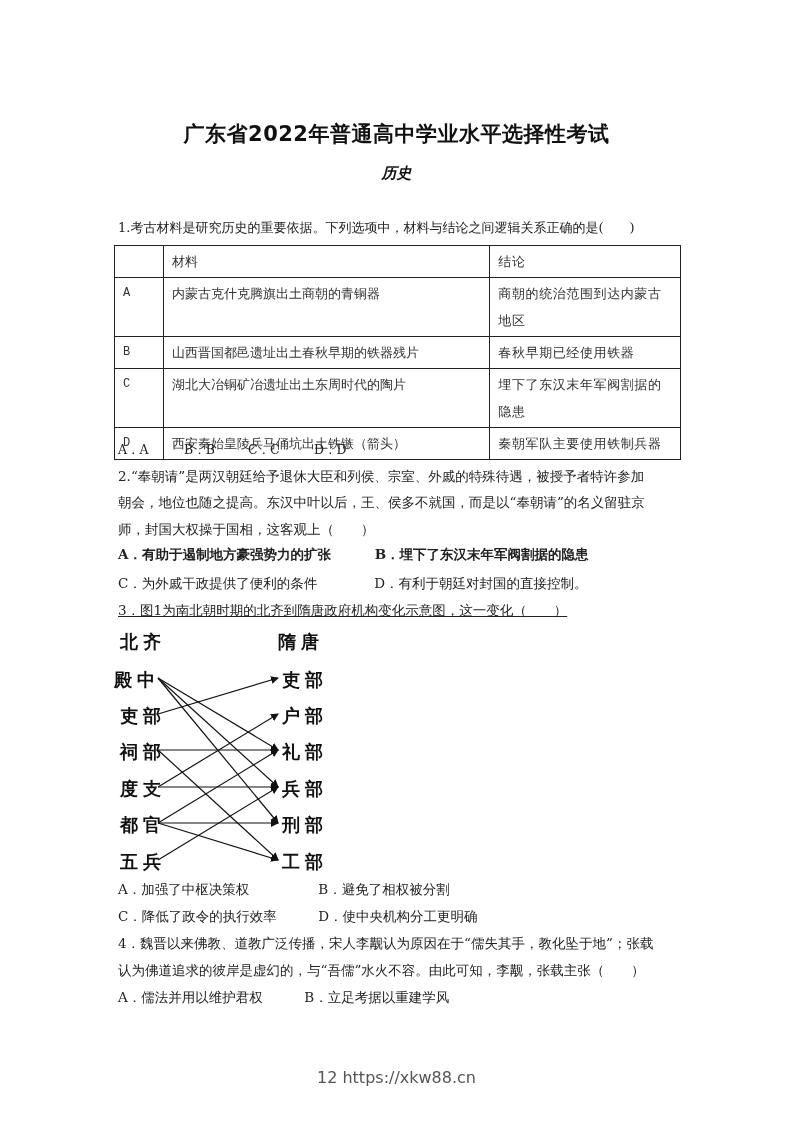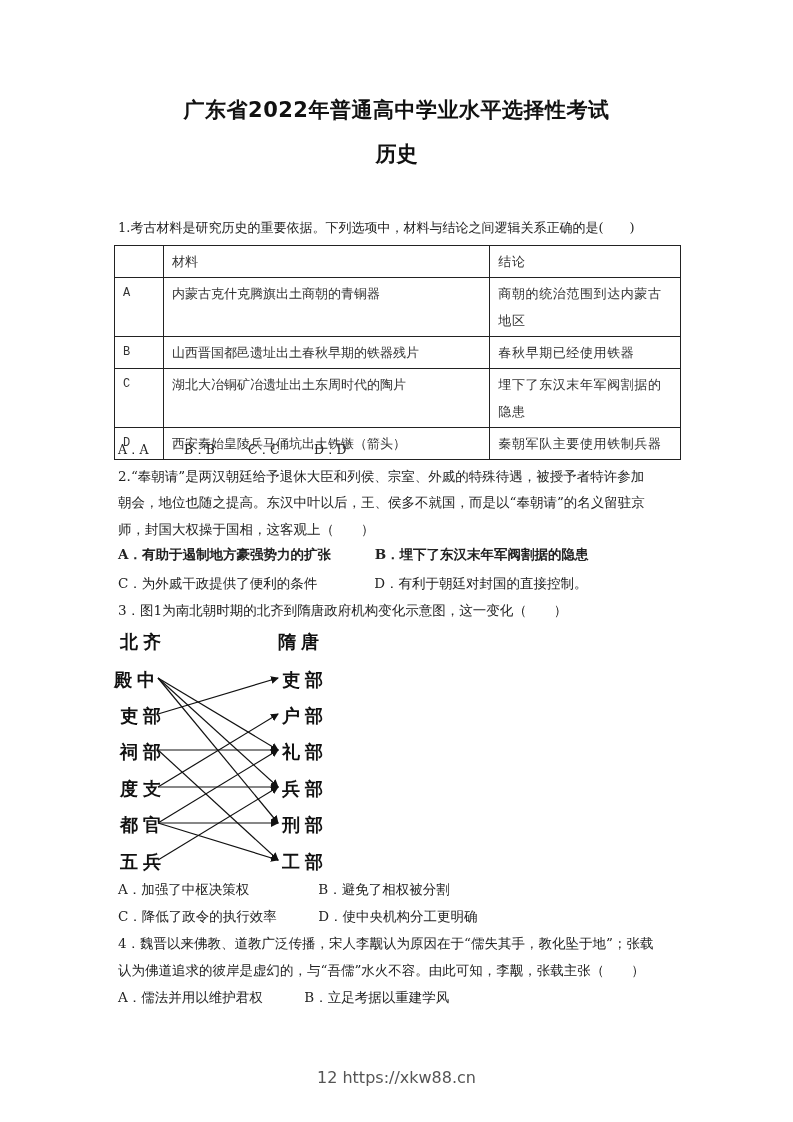--- a/index.html
+++ b/index.html
@@ -4,24 +4,24 @@
 <style>
   html, body { margin: 0; padding: 0; background: #ffffff; }
   body {
     width: 793px; height: 1122px; position: relative; overflow: hidden;
     font-family: "DejaVu Serif", "Liberation Serif", serif;
     color: #222;
   }
   .title {
     position: absolute; left: 0; width: 793px; text-align: center;
     font-family: "DejaVu Sans", "Liberation Sans", sans-serif;
-    font-weight: bold; color: #111;
+    font-weight: bold; color: #111; margin-top: 24px;
   }
   #main-title { top: 96px; font-size: 21px; letter-spacing: 0.5px; }
-  #sub-title { top: 140px; font-size: 21px; }
+  #sub-title { top: 140px; font-size: 15px; font-style: italic; }
   .line {
     position: absolute; left: 118px; font-size: 13.5px; line-height: 20px;
     white-space: nowrap; color: #222;
   }
   table.q1 {
     position: absolute; left: 114px; top: 245px; width: 567px;
     border-collapse: collapse; font-size: 13px; color: #333; border-radius: 30px;
   }
   table.q1 td {
     border: 1.5px solid #222; vertical-align: top; padding: 2px 6px 2px 8px;
@@ -89,21 +89,21 @@
 <div class="line" style="top:519px;">师，封国大权操于国相，这客观上（　　）</div>
 <div class="line opts" style="top:544px;font-weight:bold;">
   <span style="width:252px">A．有助于遏制地方豪强势力的扩张</span>
   <span>B．埋下了东汉末年军阀割据的隐患</span>
 </div>
 <div class="line opts" style="top:573px;">
   <span style="width:252px">C．为外戚干政提供了便利的条件</span>
   <span>D．有利于朝廷对封国的直接控制。</span>
 </div>
 
-<div class="line" style="top:600px;">3．图1为南北朝时期的北齐到隋唐政府机构变化示意图，这一变化（　　）</div>
+<div class="line" style="top:600px;text-decoration:underline;">3．图1为南北朝时期的北齐到隋唐政府机构变化示意图，这一变化（　　）</div>
 
 <div id="diagram">
   <div class="lbl" style="left:10px;top:5px;">北齐</div>
   <div class="lbl" style="left:168px;top:5px;">隋唐</div>
 
   <div class="lbl" style="left:4px;top:43px;">殿中</div>
   <div class="lbl" style="left:10px;top:79px;">吏部</div>
   <div class="lbl" style="left:10px;top:115px;">祠部</div>
   <div class="lbl" style="left:10px;top:152px;">度支</div>
   <div class="lbl" style="left:10px;top:188px;">都官</div>

